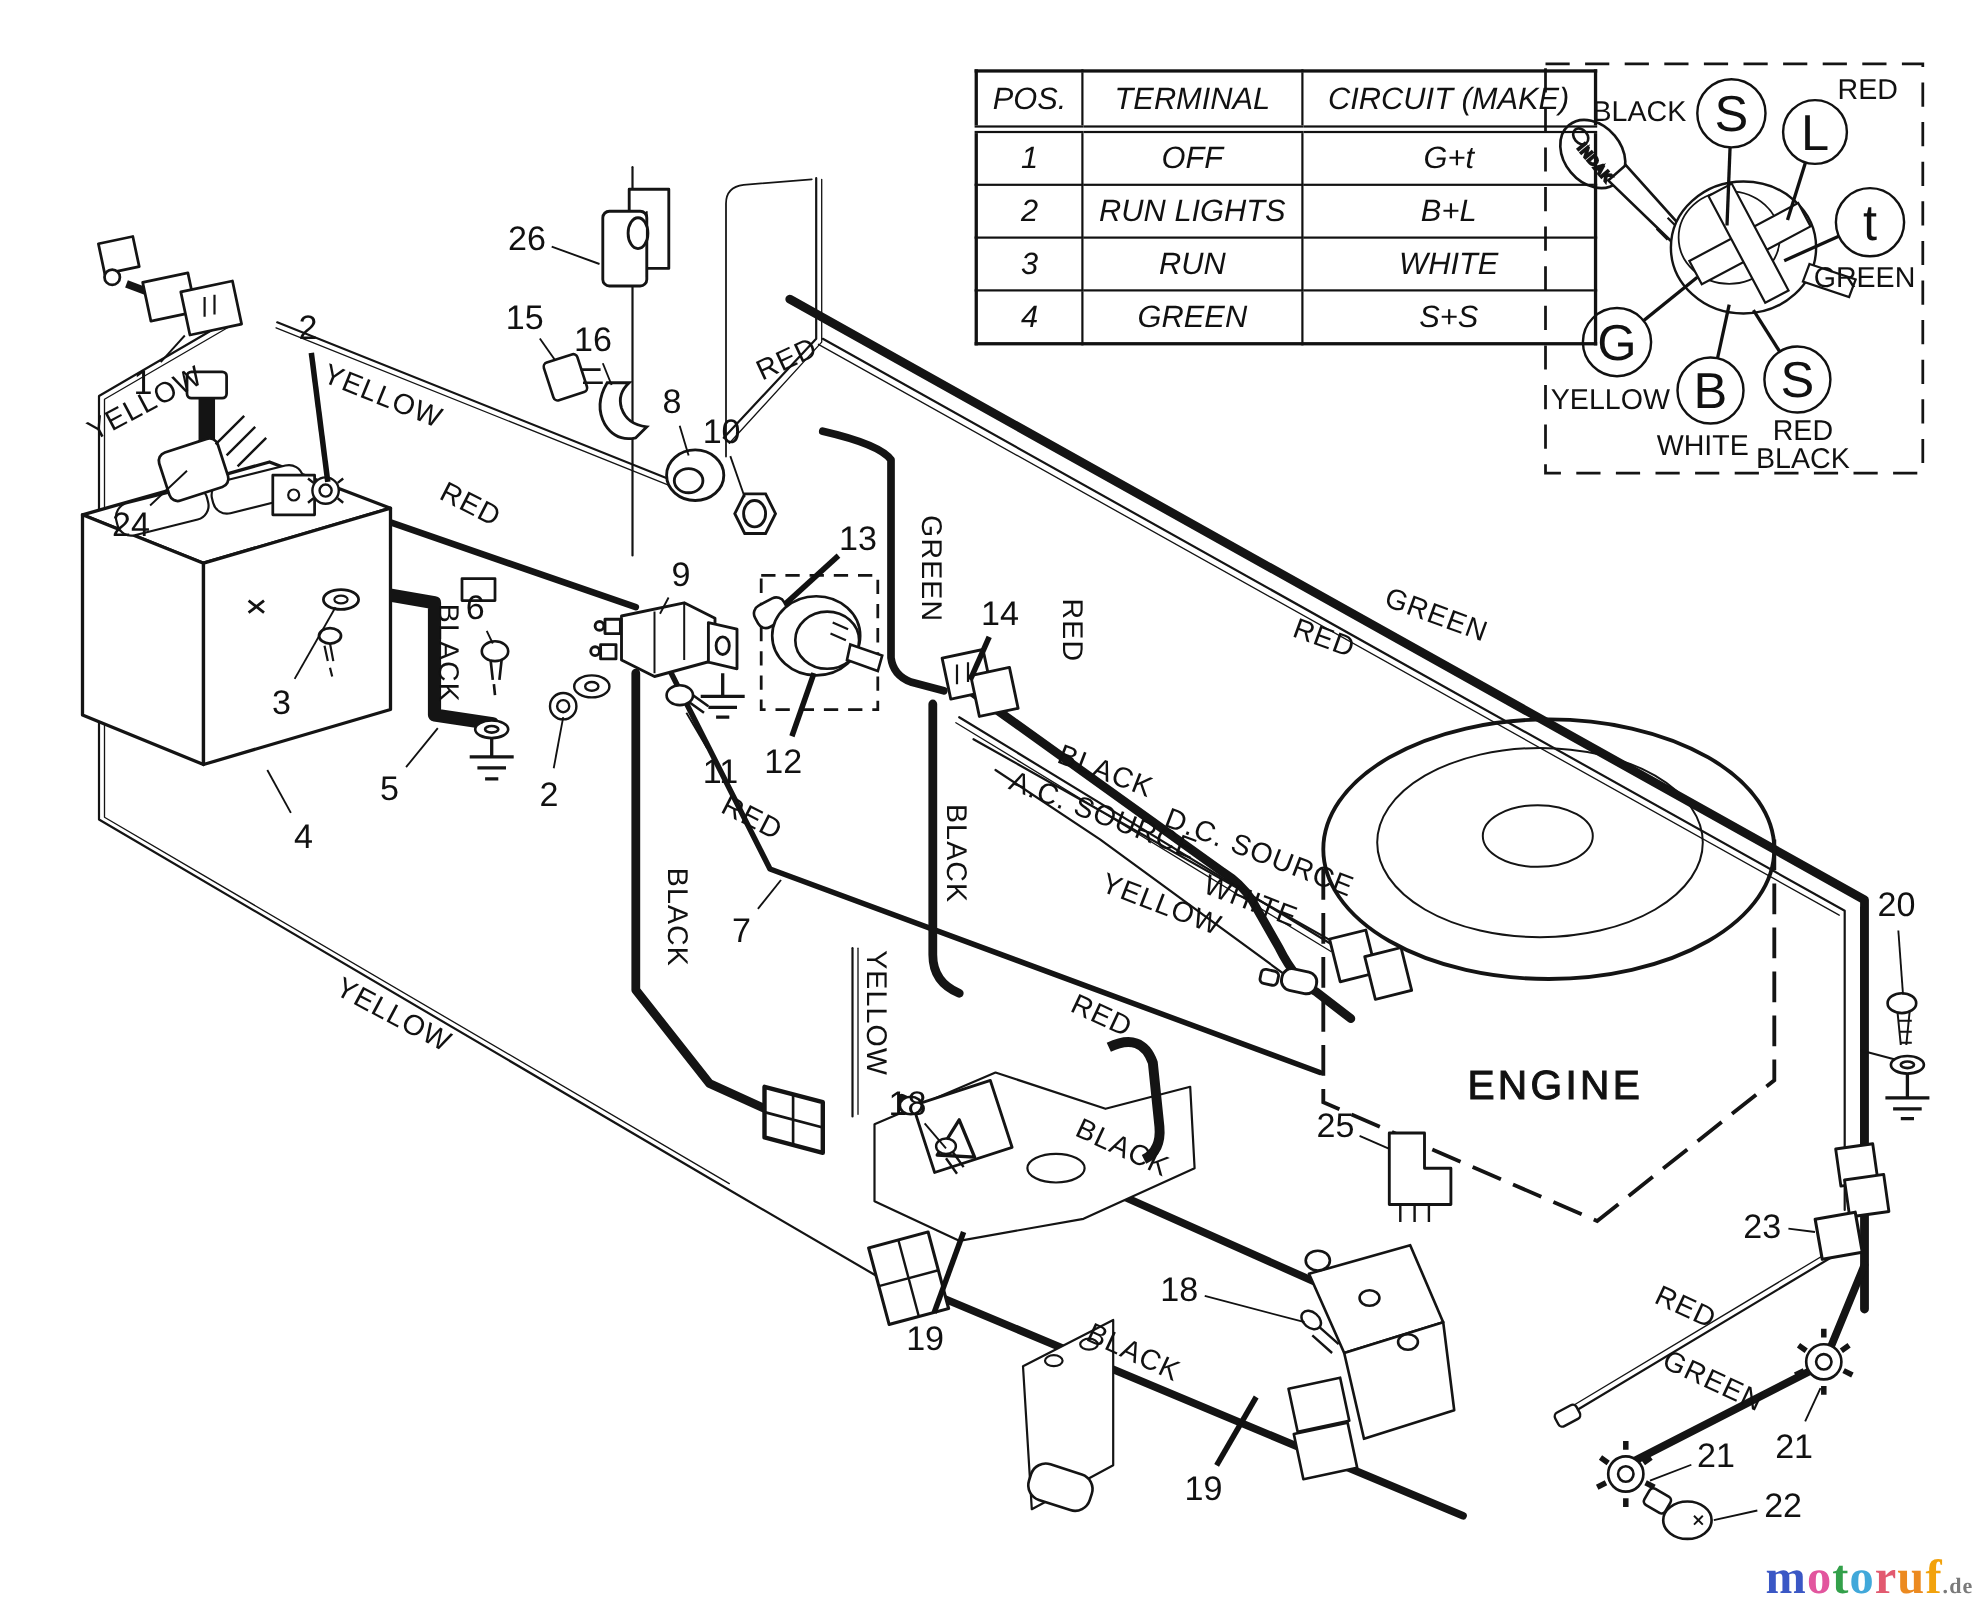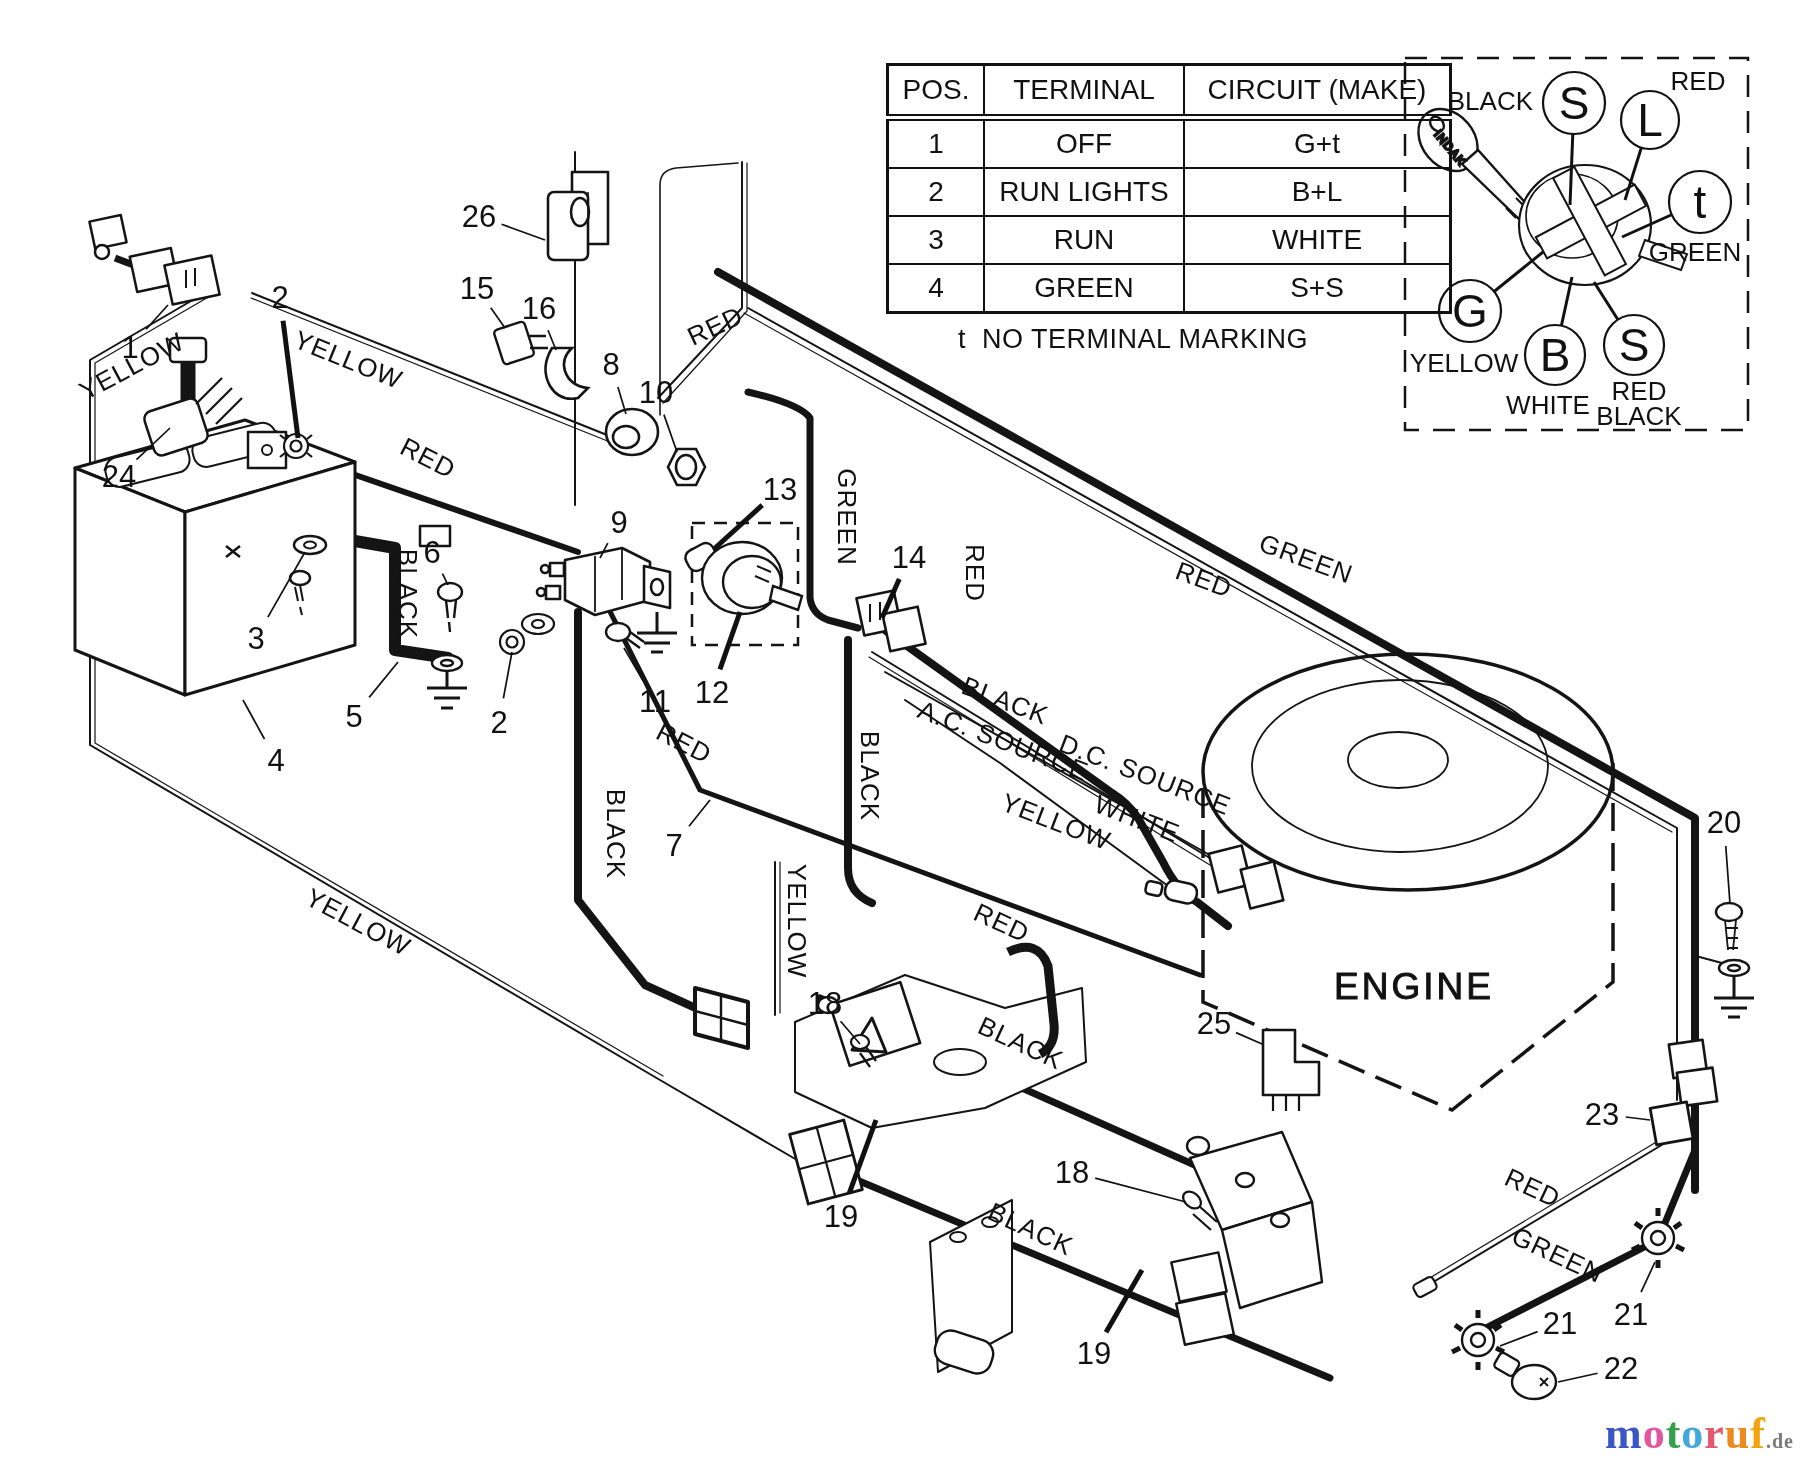--- a/index.html
+++ b/index.html
@@ -11,21 +11,21 @@
   .cn{font-size:31px;}
   .ldr{stroke:#111;stroke-width:1.7;}
   .ldr.thick{stroke-width:5;}
   .tl{stroke:#111;stroke-width:3;}
   .tc{fill:#fff;stroke:#111;stroke-width:2.2;}
   .tletter{font-size:46px;}
   .tlabel{font-size:26px;}
   .brand{font-size:12px;letter-spacing:1px;}
   .eng{font-size:37px;letter-spacing:3px;}
   
-  #ftwrap{position:absolute;left:886px;top:63px;}
+  #ftwrap{position:absolute;left:886px;top:63px;font-style:italic;}
   #ftwrap table{border-collapse:collapse;border:3px solid #111;font-size:28px;}
   #ftwrap th,#ftwrap td{border:2.5px solid #111;text-align:center;font-weight:400;padding:0 10px;}
   #ftwrap th{height:48px;border-bottom:7px double #111;}
   #ftwrap td{height:46px;}
   .c-pos{width:74px;}.c-fun{width:178px;}.c-cir{width:244px;margin-top:13px;}
   #note{position:absolute;left:958px;top:324px;font-size:27px;white-space:pre;letter-spacing:.5px;}
   
   #wm{position:absolute;right:6px;bottom:8px;font-family:"Liberation Serif",serif;
       font-weight:bold;font-size:44px;line-height:1;letter-spacing:1px;}
   #wm .suffix{font-size:20px;}
@@ -444,19 +444,18 @@
             <td class="c-cir">WHITE</td>
           </tr>
           <tr>
             <td class="c-pos">4</td>
             <td class="c-fun">GREEN</td>
             <td class="c-cir">S+S</td>
           </tr>
         </tbody>
       </table>
 </div>
-<div id="note">t  NO TERMINAL MARKING</div>
 
 <div id="wm">
   <span id="wm-letters"><span style="color: rgb(58, 87, 197);">m</span><span style="color: rgb(226, 86, 158);">o</span><span style="color: rgb(51, 160, 74);">t</span><span style="color: rgb(65, 168, 218);">o</span><span style="color: rgb(226, 90, 112);">r</span><span style="color: rgb(236, 138, 32);">u</span><span style="color: rgb(242, 162, 12);">f</span></span><span class="suffix" style="color: rgb(122, 122, 122);">.de</span>
 </div>
 
 </div>
 
 </body></html>

